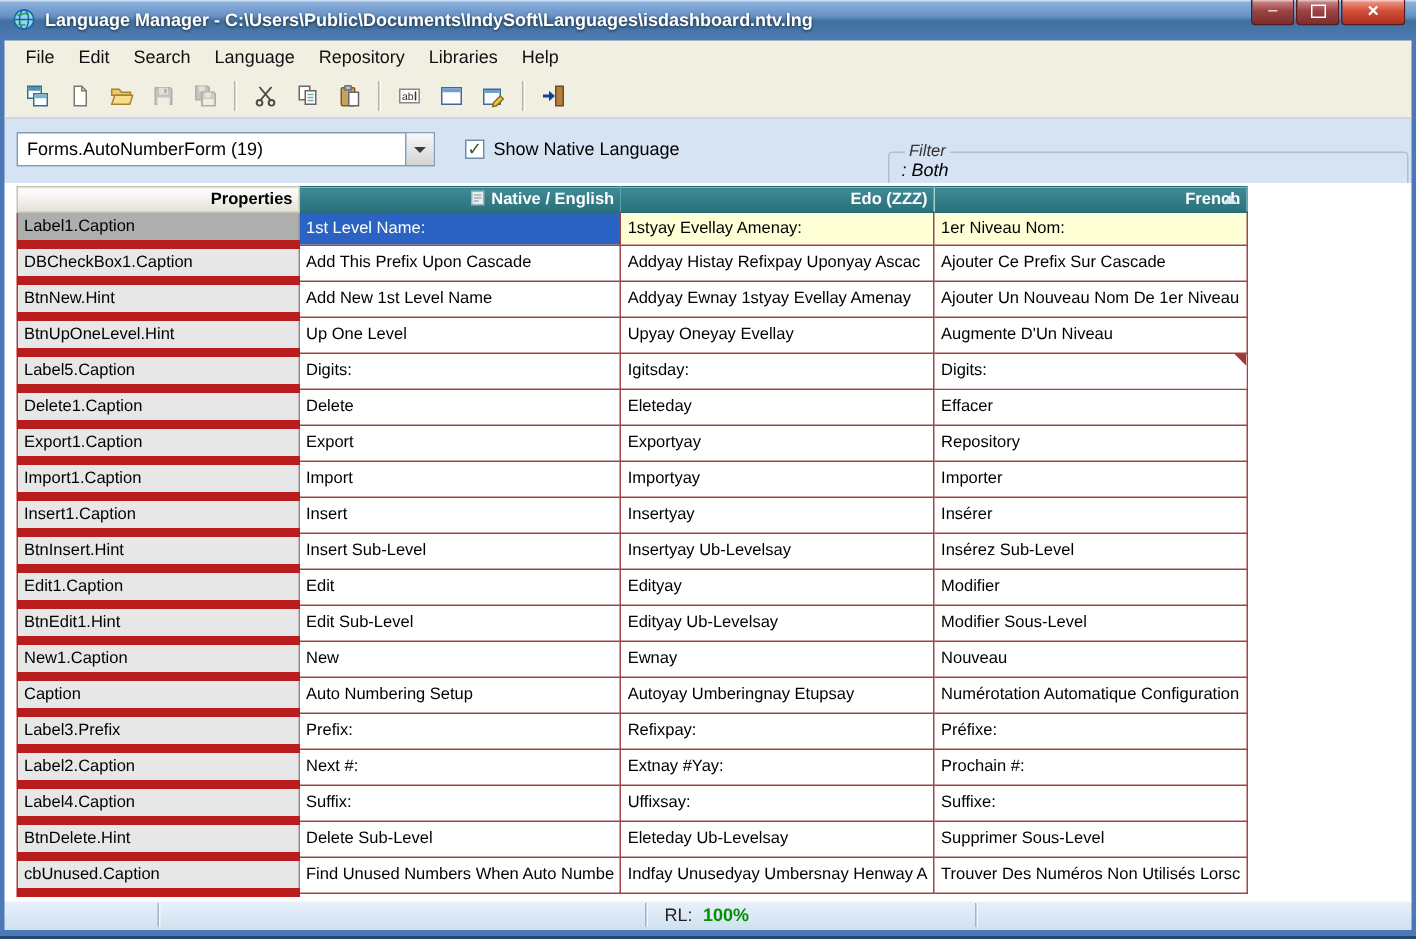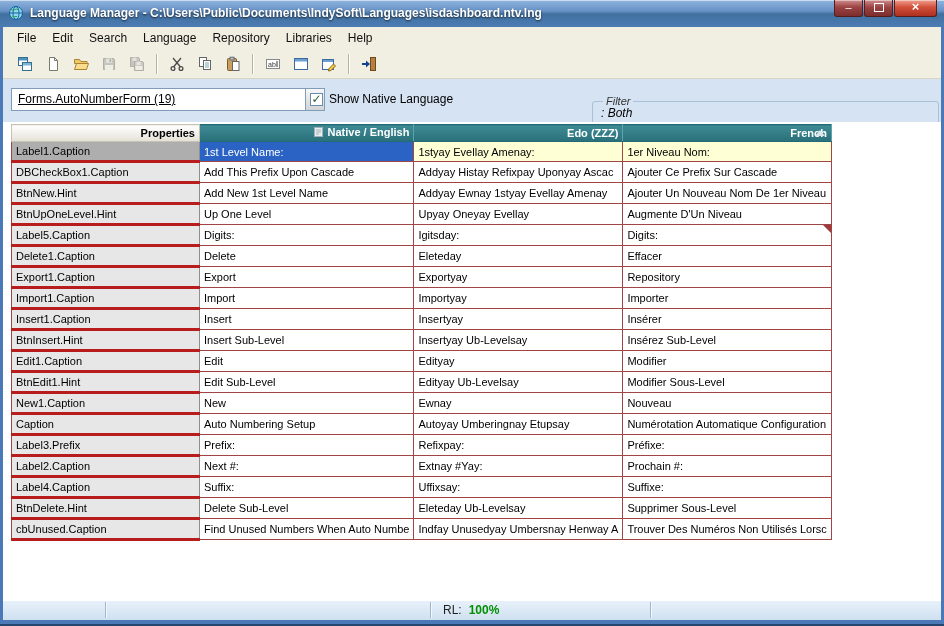--- a/index.html
+++ b/index.html
@@ -23,22 +23,22 @@
   .menubar{position:absolute;top:27px;left:3px;right:3px;height:23px;background:#f1efe2;box-sizing:border-box;padding-left:6px;}
   .menu-item{display:inline-block;padding:4px 8px 3px;font-size:12px;color:#111;cursor:default;}
   
   .toolbar{position:absolute;top:50px;left:3px;right:3px;height:29px;background:#f1efe2;
     border-bottom:1px solid #d9d5c5;box-sizing:border-box;display:flex;align-items:center;padding-left:8px;}
   .tb-btn{width:26px;height:24px;display:flex;align-items:center;justify-content:center;margin:0 1px;cursor:default;}
   .tb-btn.disabled{opacity:.45;filter:grayscale(.85);}
   .tb-sep{width:1px;height:20px;background:#b7b3a2;border-right:1px solid #fff;margin:0 5px;}
   
   .panel{position:absolute;top:79px;left:3px;right:3px;height:43px;background:#d6e3f2;}
-  .combo{position:absolute;left:8px;top:9px;width:314px;height:23px;background:#fff;
-    border:1px solid #7f9db9;display:flex;box-sizing:border-box;cursor:default;text-decoration:underline;}
+  .combo{position:absolute;left:8px;top:9px;width:279px;height:23px;background:#fff;
+    border:1px solid #7f9db9;display:flex;box-sizing:border-box;cursor:default;}
   .combo-text{flex:1;font-size:12px;line-height:21px;padding-left:6px;white-space:nowrap;overflow:hidden;color:#000;}
   .combo-btn{width:18px;border-left:1px solid #7f9db9;background:linear-gradient(#f7f7f7,#d4d4d4);
     display:flex;align-items:center;justify-content:center;}
   .arr-down{width:0;height:0;border-left:4px solid transparent;border-right:4px solid transparent;border-top:4px solid #3c3c3c;}
   .chk{position:absolute;left:307px;top:13px;display:flex;align-items:center;gap:6px;font-size:12px;color:#000;cursor:default;}
   .chk-box{width:13px;height:13px;background:#fff;border:1px solid #6a8cae;box-sizing:border-box;
     display:flex;align-items:center;justify-content:center;font-size:12px;font-weight:bold;color:#2b5d2f;line-height:11px;}
   .filter{position:absolute;left:573px;top:0px;width:347px;height:33px;border:1px solid #a9c0d6;
     border-radius:3px;margin:16px;padding:0 8px;box-sizing:border-box;font-style:italic;}
   .filter legend{font-size:11px;color:#333;padding:0 3px;margin-left:2px;}
@@ -50,21 +50,21 @@
   th{font-size:11px;font-weight:bold;text-align:right;padding:0 4px;height:17px;box-sizing:border-box;
     white-space:nowrap;overflow:hidden;cursor:default;}
   th.fixed{background:linear-gradient(#ffffff,#e4e1d6);color:#000;border:1px solid #c6c3b4;}
   th.lang{background:linear-gradient(#3f8b95,#29707a);color:#fff;border-top:1px solid #246a74;
     border-bottom:1px solid #246a74;border-right:1px solid #5ea4ad;position:relative;}
   .th-icon{display:inline-block;margin-right:4px;vertical-align:-2px;}
   .sort-asc{position:absolute;right:6px;top:5px;width:0;height:0;
     border-left:5px solid transparent;border-right:5px solid transparent;border-bottom:6px solid #d8e8ea;}
   td{font-size:11px;height:18px;line-height:18px;padding:0 4px;white-space:nowrap;overflow:hidden;
     background:#fff;color:#000;border-right:1px solid #a04545;border-bottom:1px solid #a04545;cursor:default;}
-  td.fixed{background:#e7e7e7;border-right:1px solid #8f8f8f;border-bottom:3px solid #b91c1c;margin-left:40px;}
+  td.fixed{background:#e7e7e7;border-right:1px solid #8f8f8f;border-bottom:6px solid #b91c1c;margin-left:40px;}
   td.sel-fixed{background:#aeaeae;}
   td.active{background:#2b63c5;color:#fff;}
   td.hl{background:#ffffd6;}
   td.note{position:relative;}
   td.note::after{content:"";position:absolute;right:0;top:0;width:0;height:0;
     border-left:8px solid transparent;border-top:8px solid #9e3a3a;}
   
   .statusbar{position:absolute;left:3px;right:3px;bottom:6px;height:20px;
     background:linear-gradient(#e9f2fb,#cfe0f0);box-shadow:inset 0 1px 0 #fff;font-size:12px;}
   .sb-sep{position:absolute;top:2px;bottom:2px;width:1px;background:#9fb6cc;box-shadow:1px 0 0 #f4f8fc;}

